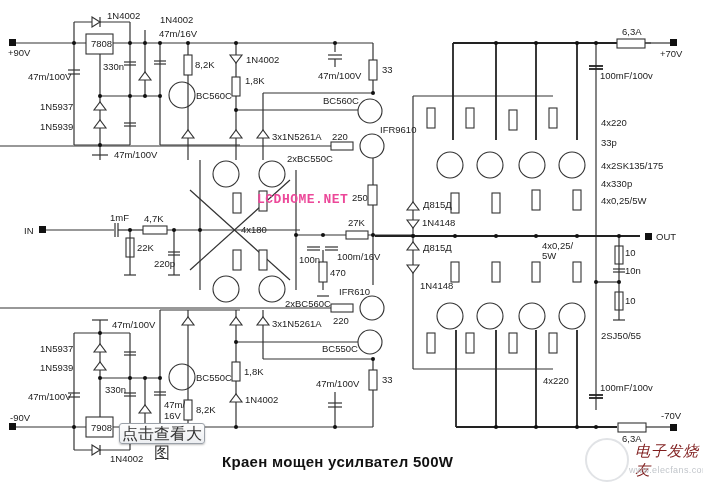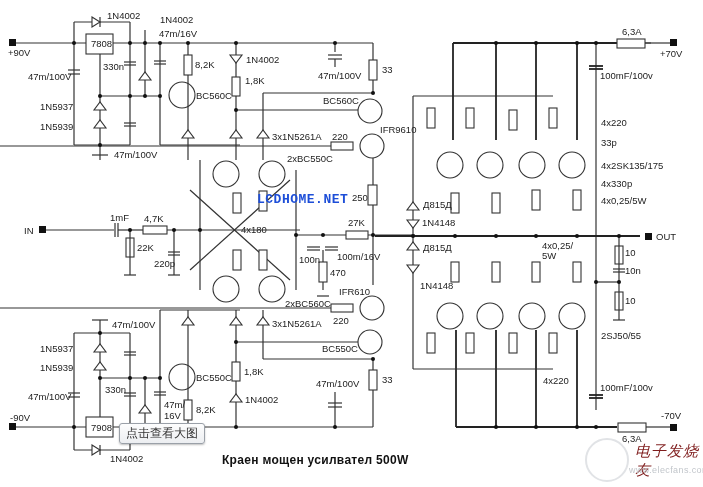--- a/index.html
+++ b/index.html
@@ -4,23 +4,23 @@
 <style>
   html, body { margin: 0; padding: 0; background: #ffffff; }
   body { width: 703px; height: 487px; position: relative; overflow: hidden; font-family: "Liberation Sans", sans-serif; }
   #schematic { position: absolute; left: 0; top: 0; width: 703px; height: 487px; }
   #schematic text { font-family: "Liberation Sans", sans-serif; font-size: 9.5px; fill: #222; }
   .w { stroke: #333; stroke-width: 1.2; fill: none; }
   .wb { stroke: #222; stroke-width: 1.8; fill: none; }
   .part { stroke: #333; stroke-width: 1.1; fill: #fff; }
   .dot { fill: #111; }
   .term { fill: #111; }
-  .title { position: absolute; left: 222px; top: 453px; font-size: 12px; font-weight: bold; color: #111; letter-spacing: 0.3px; }
-  .watermark-red { position: absolute; left: 257px; top: 192px; font-family: "Liberation Mono", monospace; font-size: 13px; font-weight: bold; color: #1d4ed8; letter-spacing: 0.5px; }
-  .tooltip { position: absolute; left: 119px; top: 423px; width: 84px; height: 19px; border: 1px solid #9aa0a8; border-radius: 3px; background: linear-gradient(#fdfdfd, #eceef1); box-shadow: 0 1px 2px rgba(0,0,0,0.25); font-size: 12px; color: #333; line-height: 19px; text-align: center; }
+  .title { position: absolute; left: 222px; top: 453px; font-size: 15px; font-weight: bold; color: #111; letter-spacing: 0.3px; }
+  .watermark-red { position: absolute; left: 257px; top: 192px; font-family: "Liberation Mono", monospace; font-size: 13px; font-weight: bold; color: #ec4899; letter-spacing: 0.5px; }
+  .tooltip { position: absolute; left: 119px; top: 423px; width: 84px; height: 19px; border: 1px solid #9aa0a8; border-radius: 3px; background: linear-gradient(#fdfdfd, #eceef1); box-shadow: 0 1px 2px rgba(0,0,0,0.25); font-size: 16px; color: #333; line-height: 19px; text-align: center; }
   .logo { position: absolute; left: 585px; top: 438px; width: 118px; height: 46px; }
   .logo-cn { position: absolute; left: 50px; top: 4px; font-size: 15px; color: #7f1d1d; font-style: italic; letter-spacing: 1px; }
   .logo-url { position: absolute; left: 44px; top: 27px; font-size: 9px; color: #c2c6cb; letter-spacing: 0.4px; }
   .logo-circle { position: absolute; left: 0; top: 0; width: 40px; height: 40px; border: 2px solid #e1e3e6; border-radius: 50%; }
 </style>
 </head>
 <body>
 
 <svg id="schematic" viewBox="0 0 703 487" xmlns="http://www.w3.org/2000/svg">
 

